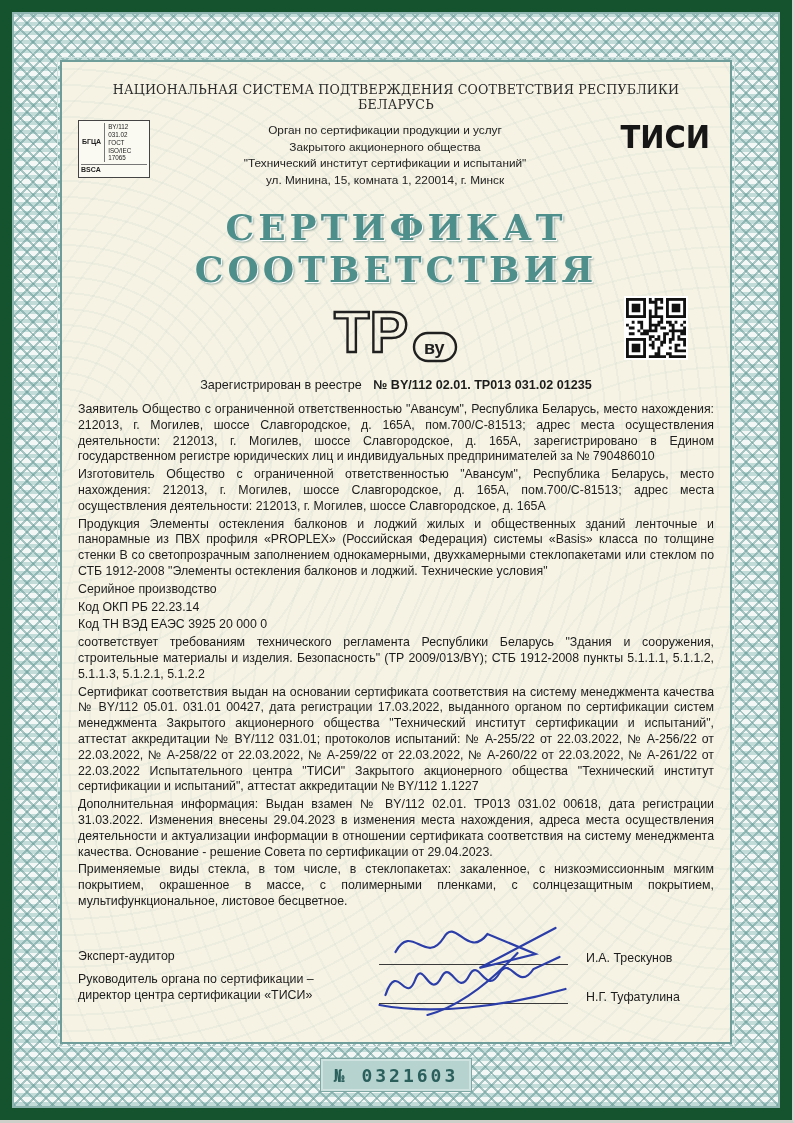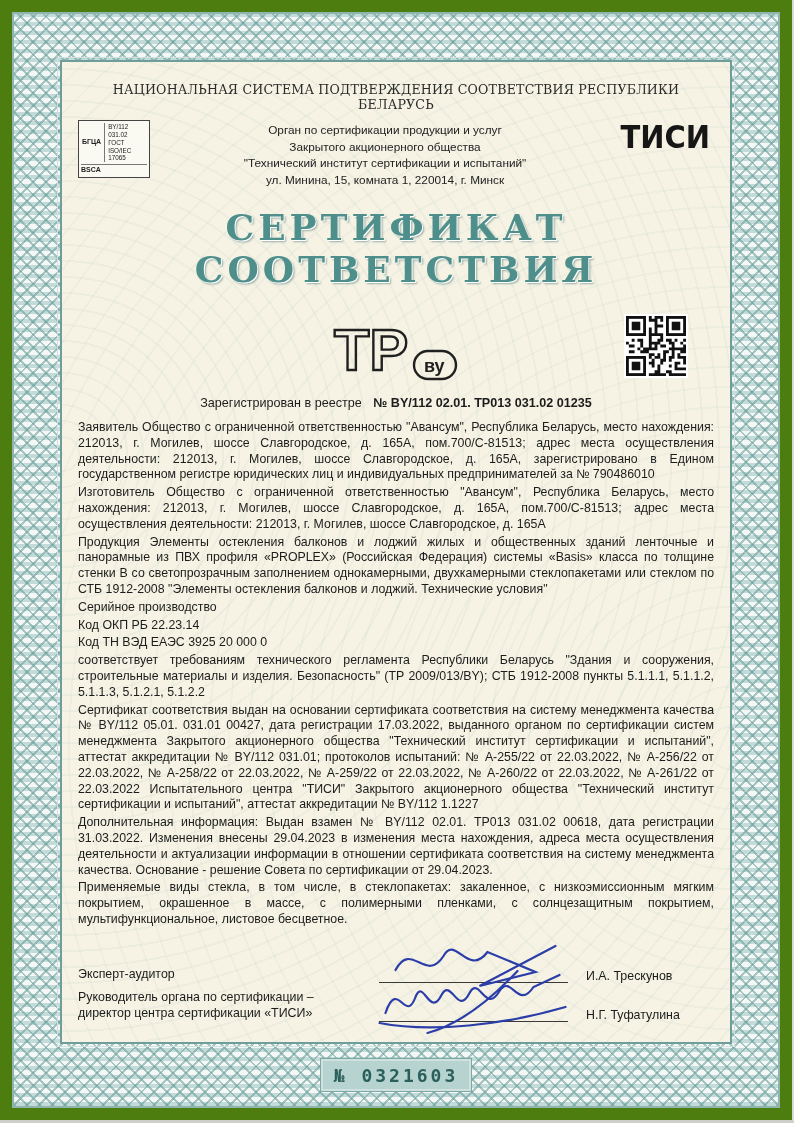--- a/index.html
+++ b/index.html
@@ -1,19 +1,19 @@
 <!DOCTYPE html>
 <html><head>
 <meta charset="utf-8">
 <style>
   * { margin:0; padding:0; box-sizing:border-box; }
   html,body { width:794px; height:1123px; background:#ffffff; }
   body { font-family:"Liberation Sans", sans-serif; color:#1c1c1c; position:relative; }
 
-  .page { width:794px; height:1123px; background:#4d7c0f; position:relative;
+  .page { width:794px; height:1123px; background:#14532d; position:relative;
           border-right:2px solid #d8d8d4; border-bottom:3px solid #cfcfc9; }
 
   
   .guilloche {
     position:absolute; inset:12px;
     border:2px solid #8fb5b1;
     background-color:#e7f0ee;
     background-image:
       repeating-linear-gradient(45deg,  rgba(104,156,152,.55) 0 2px, rgba(255,255,255,0) 2px 9px),
       repeating-linear-gradient(-45deg, rgba(104,156,152,.55) 0 2px, rgba(255,255,255,0) 2px 9px),
@@ -49,21 +49,21 @@
   .badge-nums { display:flex; flex-direction:column; justify-content:center; }
   .badge-bsca { font-weight:bold; font-size:7px; border-top:1px solid #777; margin-top:2px; padding-top:1px; }
   .org-block { text-align:center; font-size:11.8px; line-height:1.4; color:#222; padding-top:2px; }
   .tisi-logo { font-family:"DejaVu Sans", sans-serif; font-weight:800; font-size:29px; letter-spacing:0;
                color:#161616; text-align:right; padding-right:4px; transform:scaleY(1.08); }
 
   .cert-title { font-family:"DejaVu Serif", serif; font-weight:bold; font-size:36px; text-align:center;
                 color:#4e8e8b; letter-spacing:4px; word-spacing:20px; margin-top:18px;
                 text-shadow:1px 1px 0 #ffffff, 2px 2px 2px rgba(42,90,88,.45); }
 
-  .mark-row { position:relative; height:78px; margin-top:24px;text-align:center; }
+  .mark-row { position:relative; height:78px; margin-top:6px;text-align:center; }
   .tr-mark { position:absolute; left:50%; transform:translateX(-50%); top:4px; }
   .qr { position:absolute; right:26px; top:0; background:#ffffff; padding:2px; }
 
   .reg-line { text-align:center; font-size:12.6px; margin-top:4px; }
   .reg-line b { margin-left:8px; }
 
   .dates { margin-left:46%; margin-top:8px; font-size:12.6px; }
   .date-row { display:flex; margin-bottom:4px; }
   .dlabel { width:150px; font-weight:bold; }
   .dval { font-weight:bold; }

